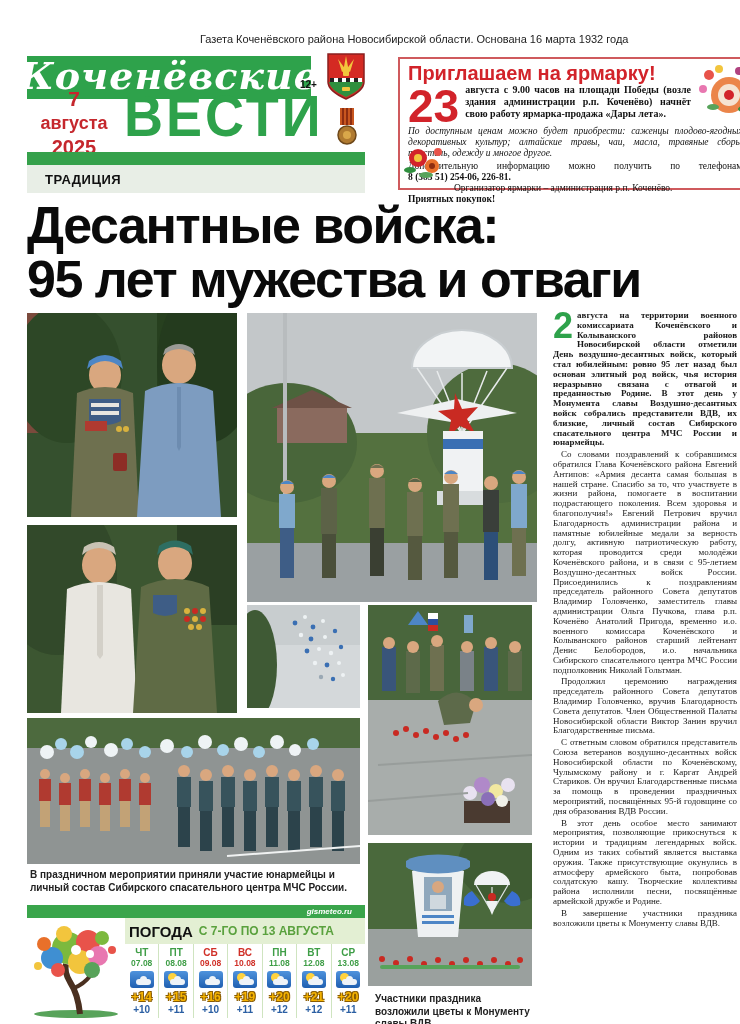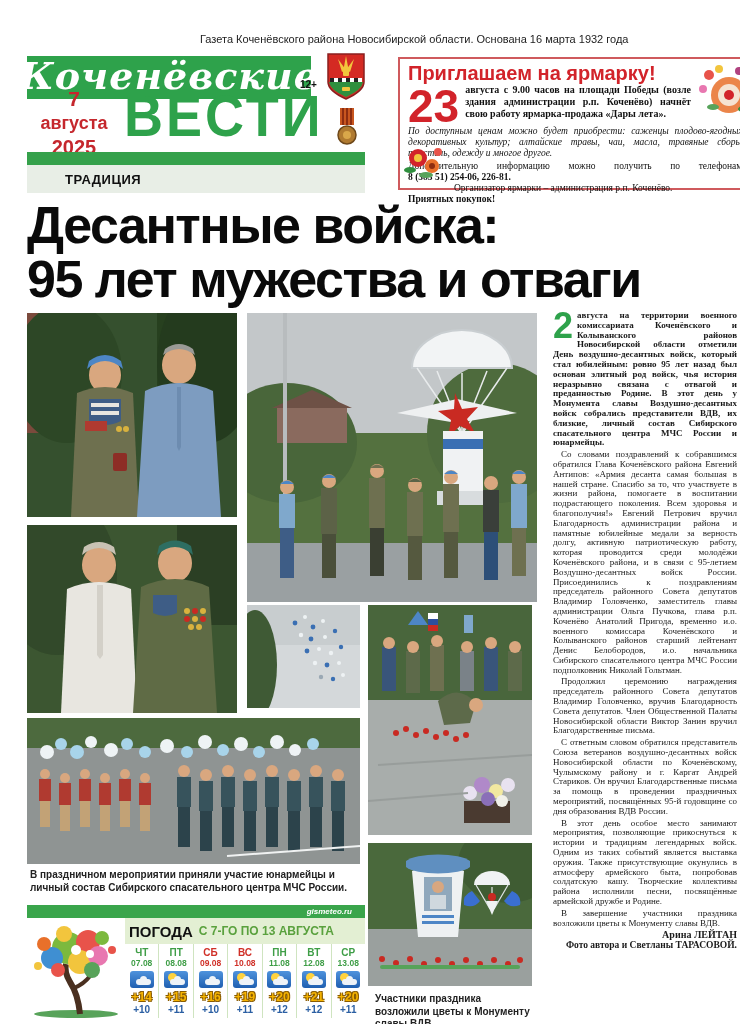--- a/index.html
+++ b/index.html
@@ -31,21 +31,21 @@
   .ad-info{font-size:9.5px;line-height:11px;text-align:justify;margin-top:2px;}
   .ad-info b{white-space:nowrap;}
   .ad-org{font-size:9.5px;line-height:11px;margin-left:46px;}
   .ad-close{font-size:9.5px;line-height:11px;font-weight:bold;}
   .flower-tr{position:absolute;right:2px;top:2px;}
   .flower-bl{position:absolute;left:4px;bottom:4px;}
 
   
   .greenbar{background:#35a14b;}
   .section-box{background:#e8eee6;display:flex;align-items:center;}
-  .section-label{font-size:13px;font-weight:bold;letter-spacing:.5px;padding-left:9px;color:#111;margin-left:29px;}
+  .section-label{font-size:13px;font-weight:bold;letter-spacing:.5px;padding-left:18px;color:#111;}
   .headline{font-weight:bold;color:#0a0a0a;font-size:52px;line-height:55px;letter-spacing:-1.5px;white-space:nowrap;}
 
   
   .photo{overflow:hidden;background:#777;}
   .photo svg{display:block;}
   .caption{font-size:10px;line-height:12.5px;font-weight:bold;color:#222;}
 
   
   .article{font-family:"Liberation Serif",serif;font-size:9px;line-height:9.8px;
            text-align:justify;color:#1a1a1a;}
@@ -540,24 +540,20 @@
 
   <div class="abs caption" style="left:375px;top:993px;width:160px;">Участники праздника возложили цветы к Монументу славы ВДВ.</div>
 
   <div class="abs article" style="left:553px;top:311px;width:184px;height:705px;">
     <p class="intro"><span class="dropcap">2</span><span>августа на территории военного комиссариата Коченёвского и Колыванского районов Новосибирской области отметили День воздушно-десантных войск, который стал юбилейным: ровно 95 лет назад был основан элитный род войск, чья история неразрывно связана с отвагой и преданностью Родине. В этот день у Монумента славы Воздушно-десантных войск собрались представители ВДВ, их близкие, личный состав Сибирского спасательного центра МЧС России и юнармейцы.</span></p>
     <p>Со словами поздравлений к собравшимся обратился Глава Коченёвского района Евгений Антипов: «Армия десанта самая большая в нашей стране. Спасибо за то, что участвуете в жизни района, помогаете в воспитании подрастающего поколения. Всем здоровья и благополучия!» Евгений Петрович вручил Благодарность администрации района и памятные юбилейные медали за верность долгу, активную патриотическую работу, которая проводится среди молодёжи Коченёвского района, и в связи с 95-летием Воздушно-десантных войск России. Присоединились к поздравлениям председатель районного Совета депутатов Владимир Головченко, заместитель главы администрации Ольга Пучкова, глава р.п. Коченёво Анатолий Пригода, временно и.о. военного комиссара Коченёвского и Колыванского районов старший лейтенант Денис Белобородов, и.о. начальника Сибирского спасательного центра МЧС России подполковник Николай Гольтман.</p>
     <p>Продолжил церемонию награждения председатель районного Совета депутатов Владимир Головченко, вручив Благодарность Совета депутатов. Член Общественной Палаты Новосибирской области Виктор Занин вручил Благодарственные письма.</p>
     <p>С ответным словом обратился представитель Союза ветеранов воздушно-десантных войск Новосибирской области по Коченёвскому, Чулымскому району и г. Каргат Андрей Стариков. Он вручил Благодарственные письма за помощь в проведении праздничных мероприятий, посвящённых 95-й годовщине со дня образования ВДВ России.</p>
     <p>В этот день особое место занимают мероприятия, позволяющие прикоснуться к истории и традициям легендарных войск. Одним из таких событий является выставка оружия. Также присутствующие окунулись в атмосферу армейского быта, попробовав солдатскую кашу. Творческие коллективы района исполнили песни, посвящённые армейской дружбе и Родине.</p>
     <p>В завершение участники праздника возложили цветы к Монументу славы ВДВ.</p>
-    <p class="byline">
-      <span class="a">Арина ЛЕЙТАН</span><br>
-      <span class="b">Фото автора и Светланы ТАРАСОВОЙ.</span>
-    </p>
   </div>
 
   <div class="abs weather" style="left:27px;top:905px;width:338px;height:113px;">
     <div class="wbar">gismeteo.ru</div>
     <div class="wbody">
       <div class="wtree">
         <svg width="92" height="96" viewBox="0 0 92 96">
           <ellipse cx="46" cy="92" rx="42" ry="4" fill="#58a35a"></ellipse>
           <path d="M50,92 q-2,-20 -10,-32 q-6,-10 -4,-18" stroke="#4a3020" stroke-width="6" fill="none"></path>
           <path d="M44,66 q10,-4 16,-12" stroke="#4a3020" stroke-width="4" fill="none"></path>

